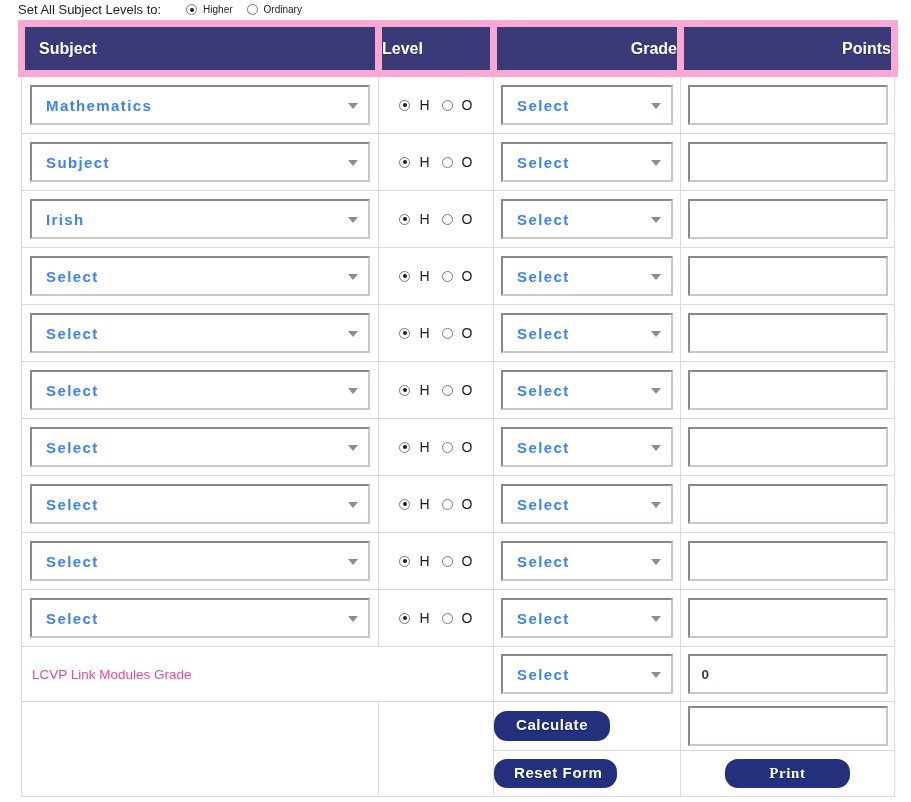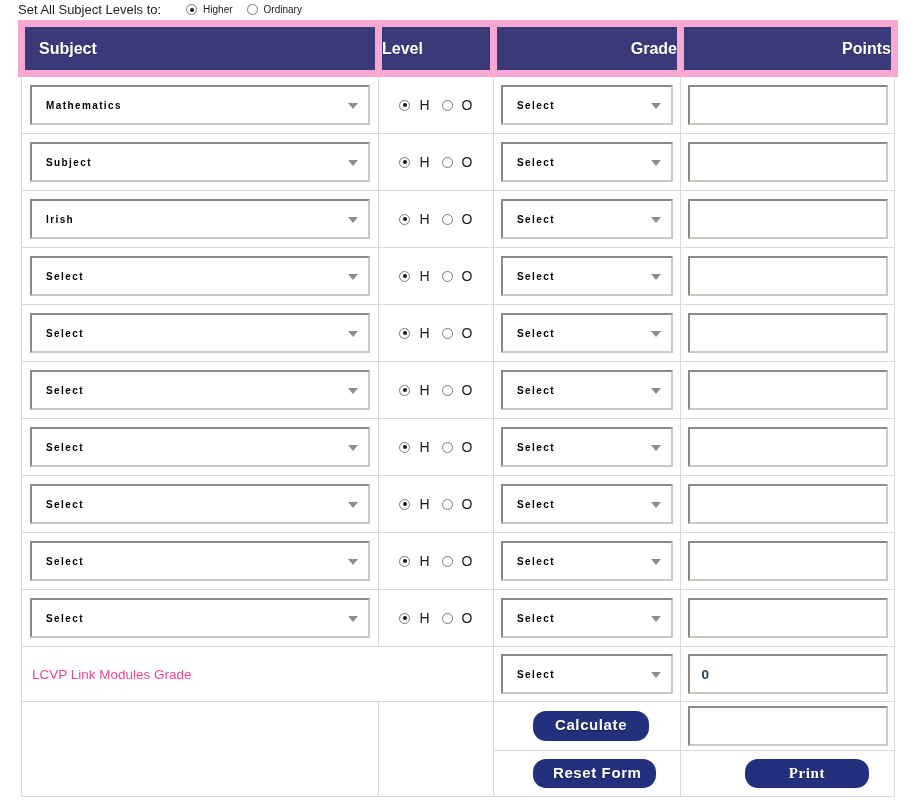--- a/index.html
+++ b/index.html
@@ -94,23 +94,23 @@
   .sel {
     box-sizing: border-box;
     height: 40px;
     background: #ffffff;
     border: 2px solid;
     border-color: #8a8a84 #cdc9c0 #cdc9c0 #8a8a84;
     display: flex;
     align-items: center;
     position: relative;
     font-weight: bold;
-    font-size: 10px;
+    font-size: 15px;
     letter-spacing: 1.4px;
-    color: #000000;
+    color: #3b82f6;
     padding-left: 14px;
   }
   .sel .caret {
     position: absolute;
     right: 10px;
     top: 50%;
     margin-top: -2px;
     width: 0;
     height: 0;
     border-left: 5px solid transparent;
@@ -163,21 +163,20 @@
     color: #ffffff;
     font-weight: bold;
     font-size: 15px;
     letter-spacing: 0.6px;
     border: none;
     border-radius: 13px;
     padding: 6px 20px 7px;
     text-shadow: 0 1px 1px rgba(0,0,0,0.45);
     cursor: pointer;
     line-height: 1.1;
-    margin-left: 39px;
   }
   .btn-wrap-left { padding-left: 8px; }
   .btn-wrap-center { text-align: center; }
   .btn-print { padding-left: 44px; padding-right: 44px; font-family: Liberation Serif, serif; }
   .btn-calc { padding-left: 22px; padding-right: 22px; }
   .btn-reset { padding-right: 14px; }
 </style>
 </head>
 <body>
 

